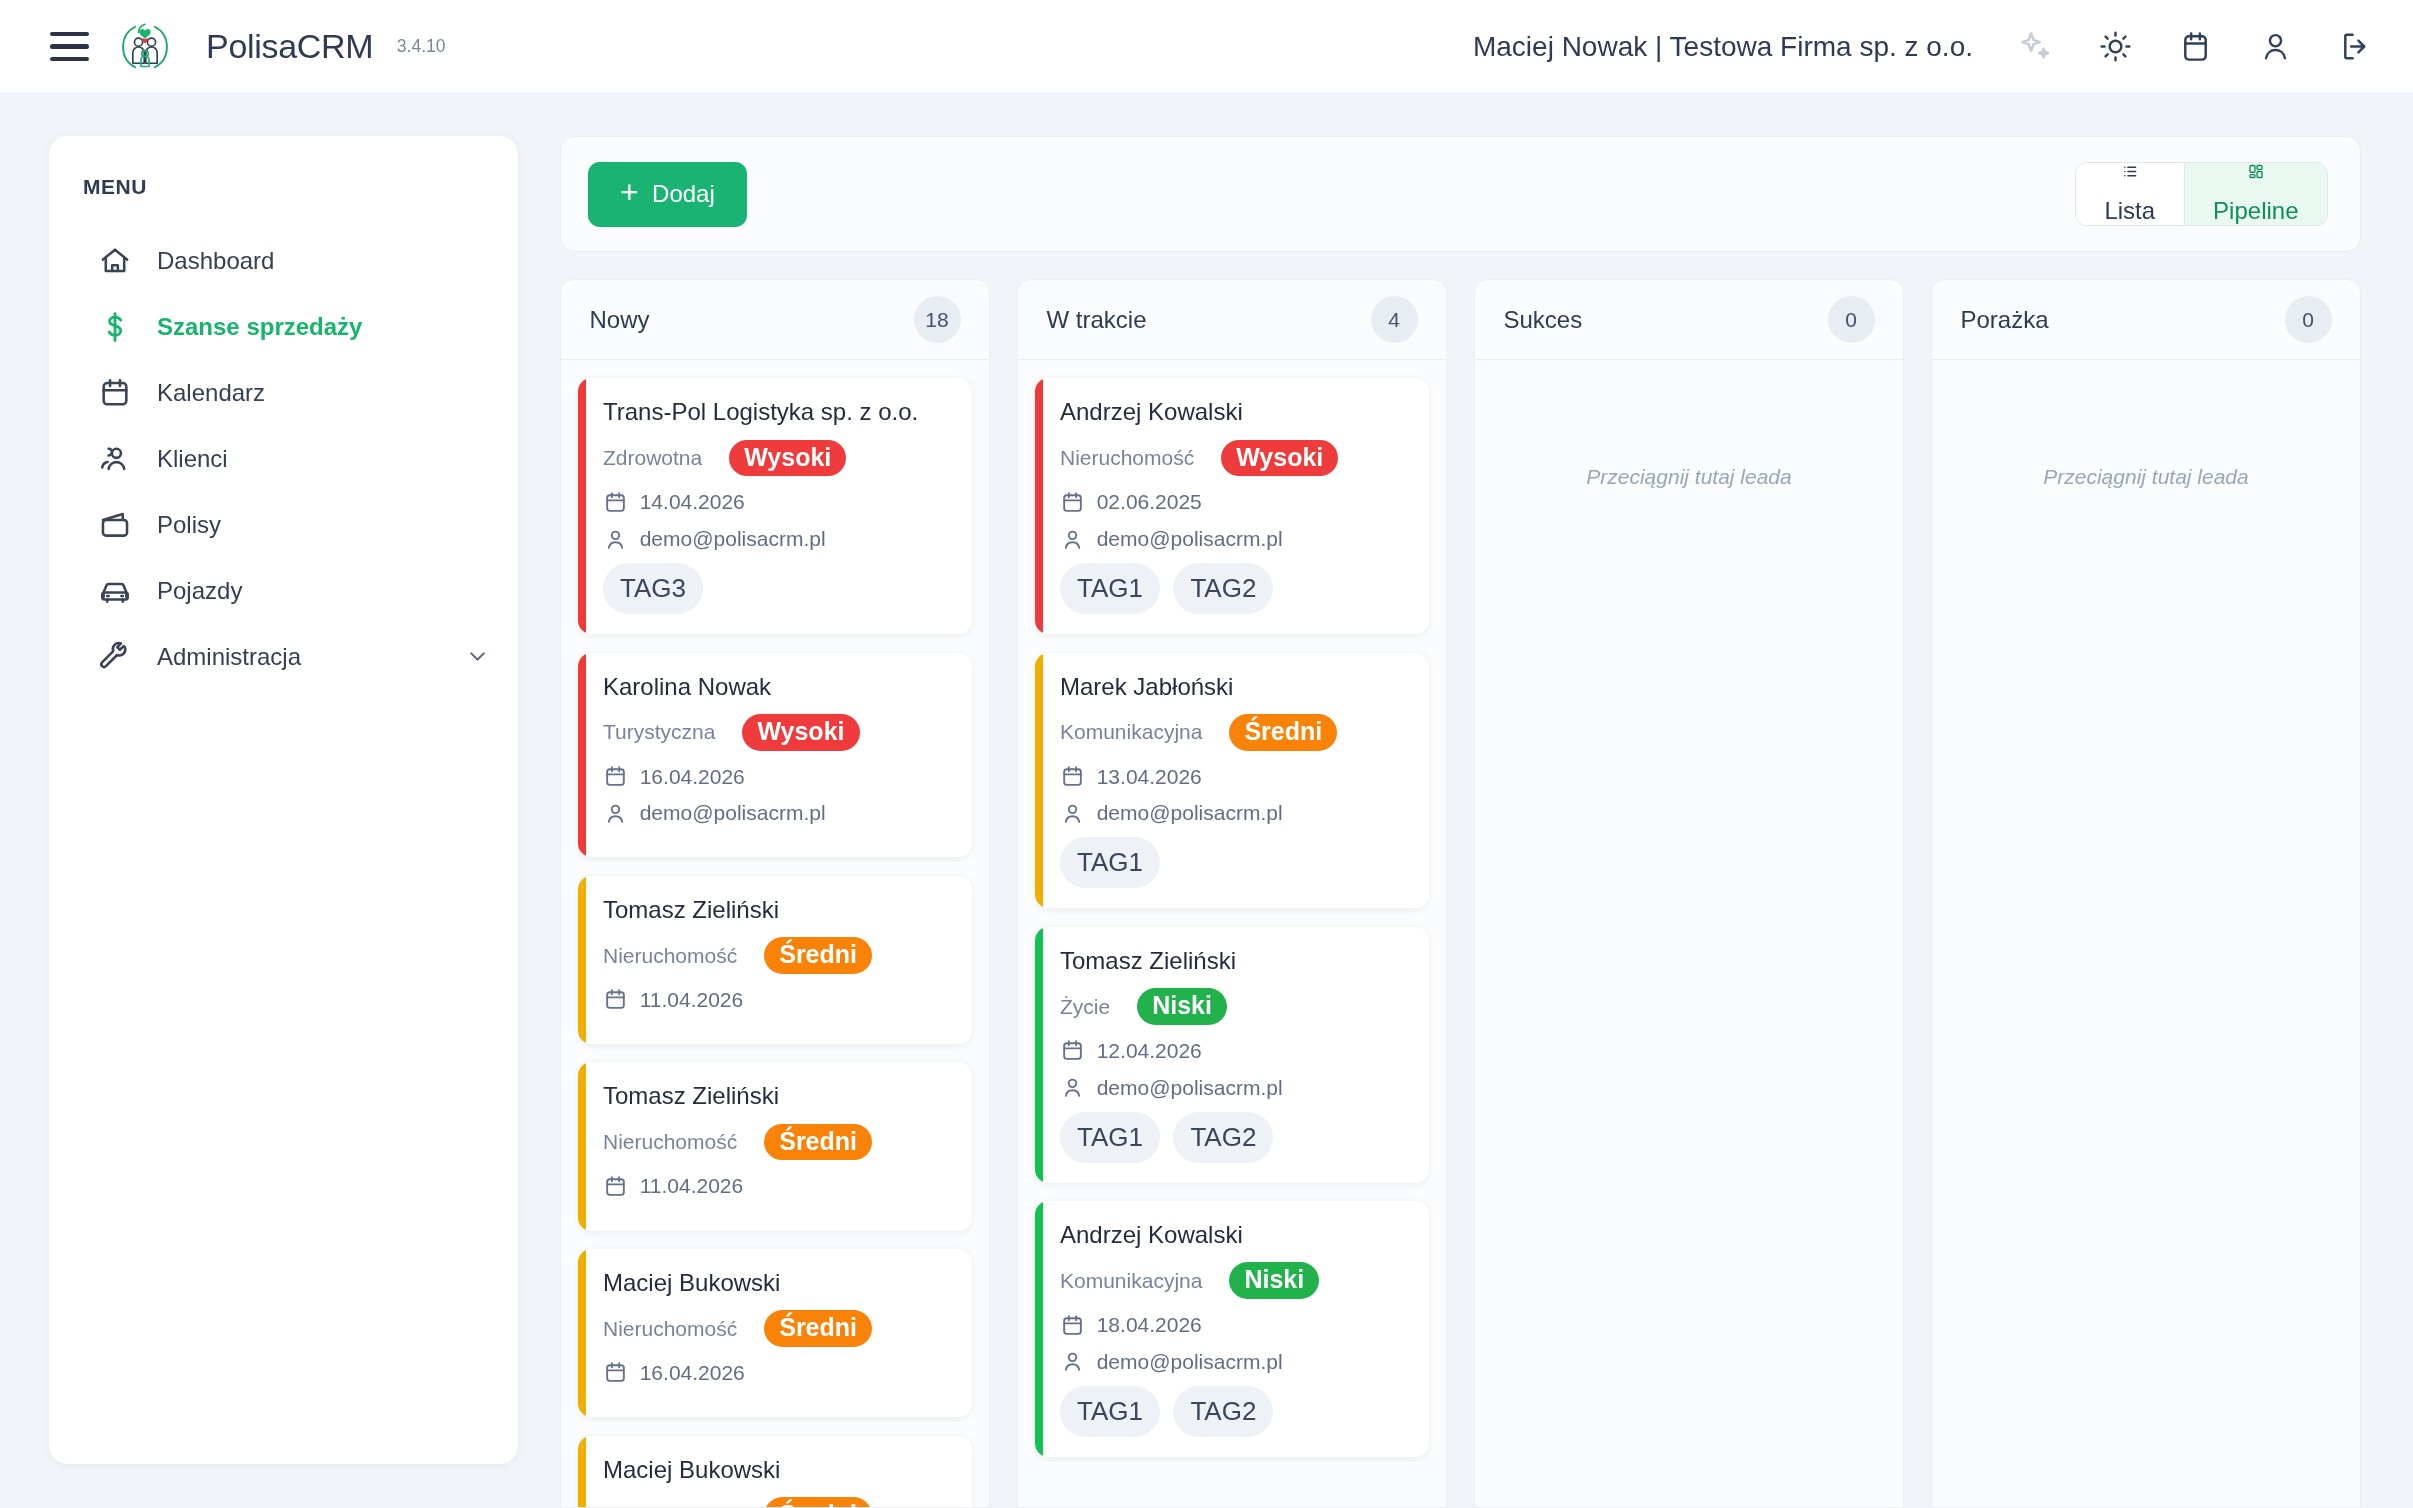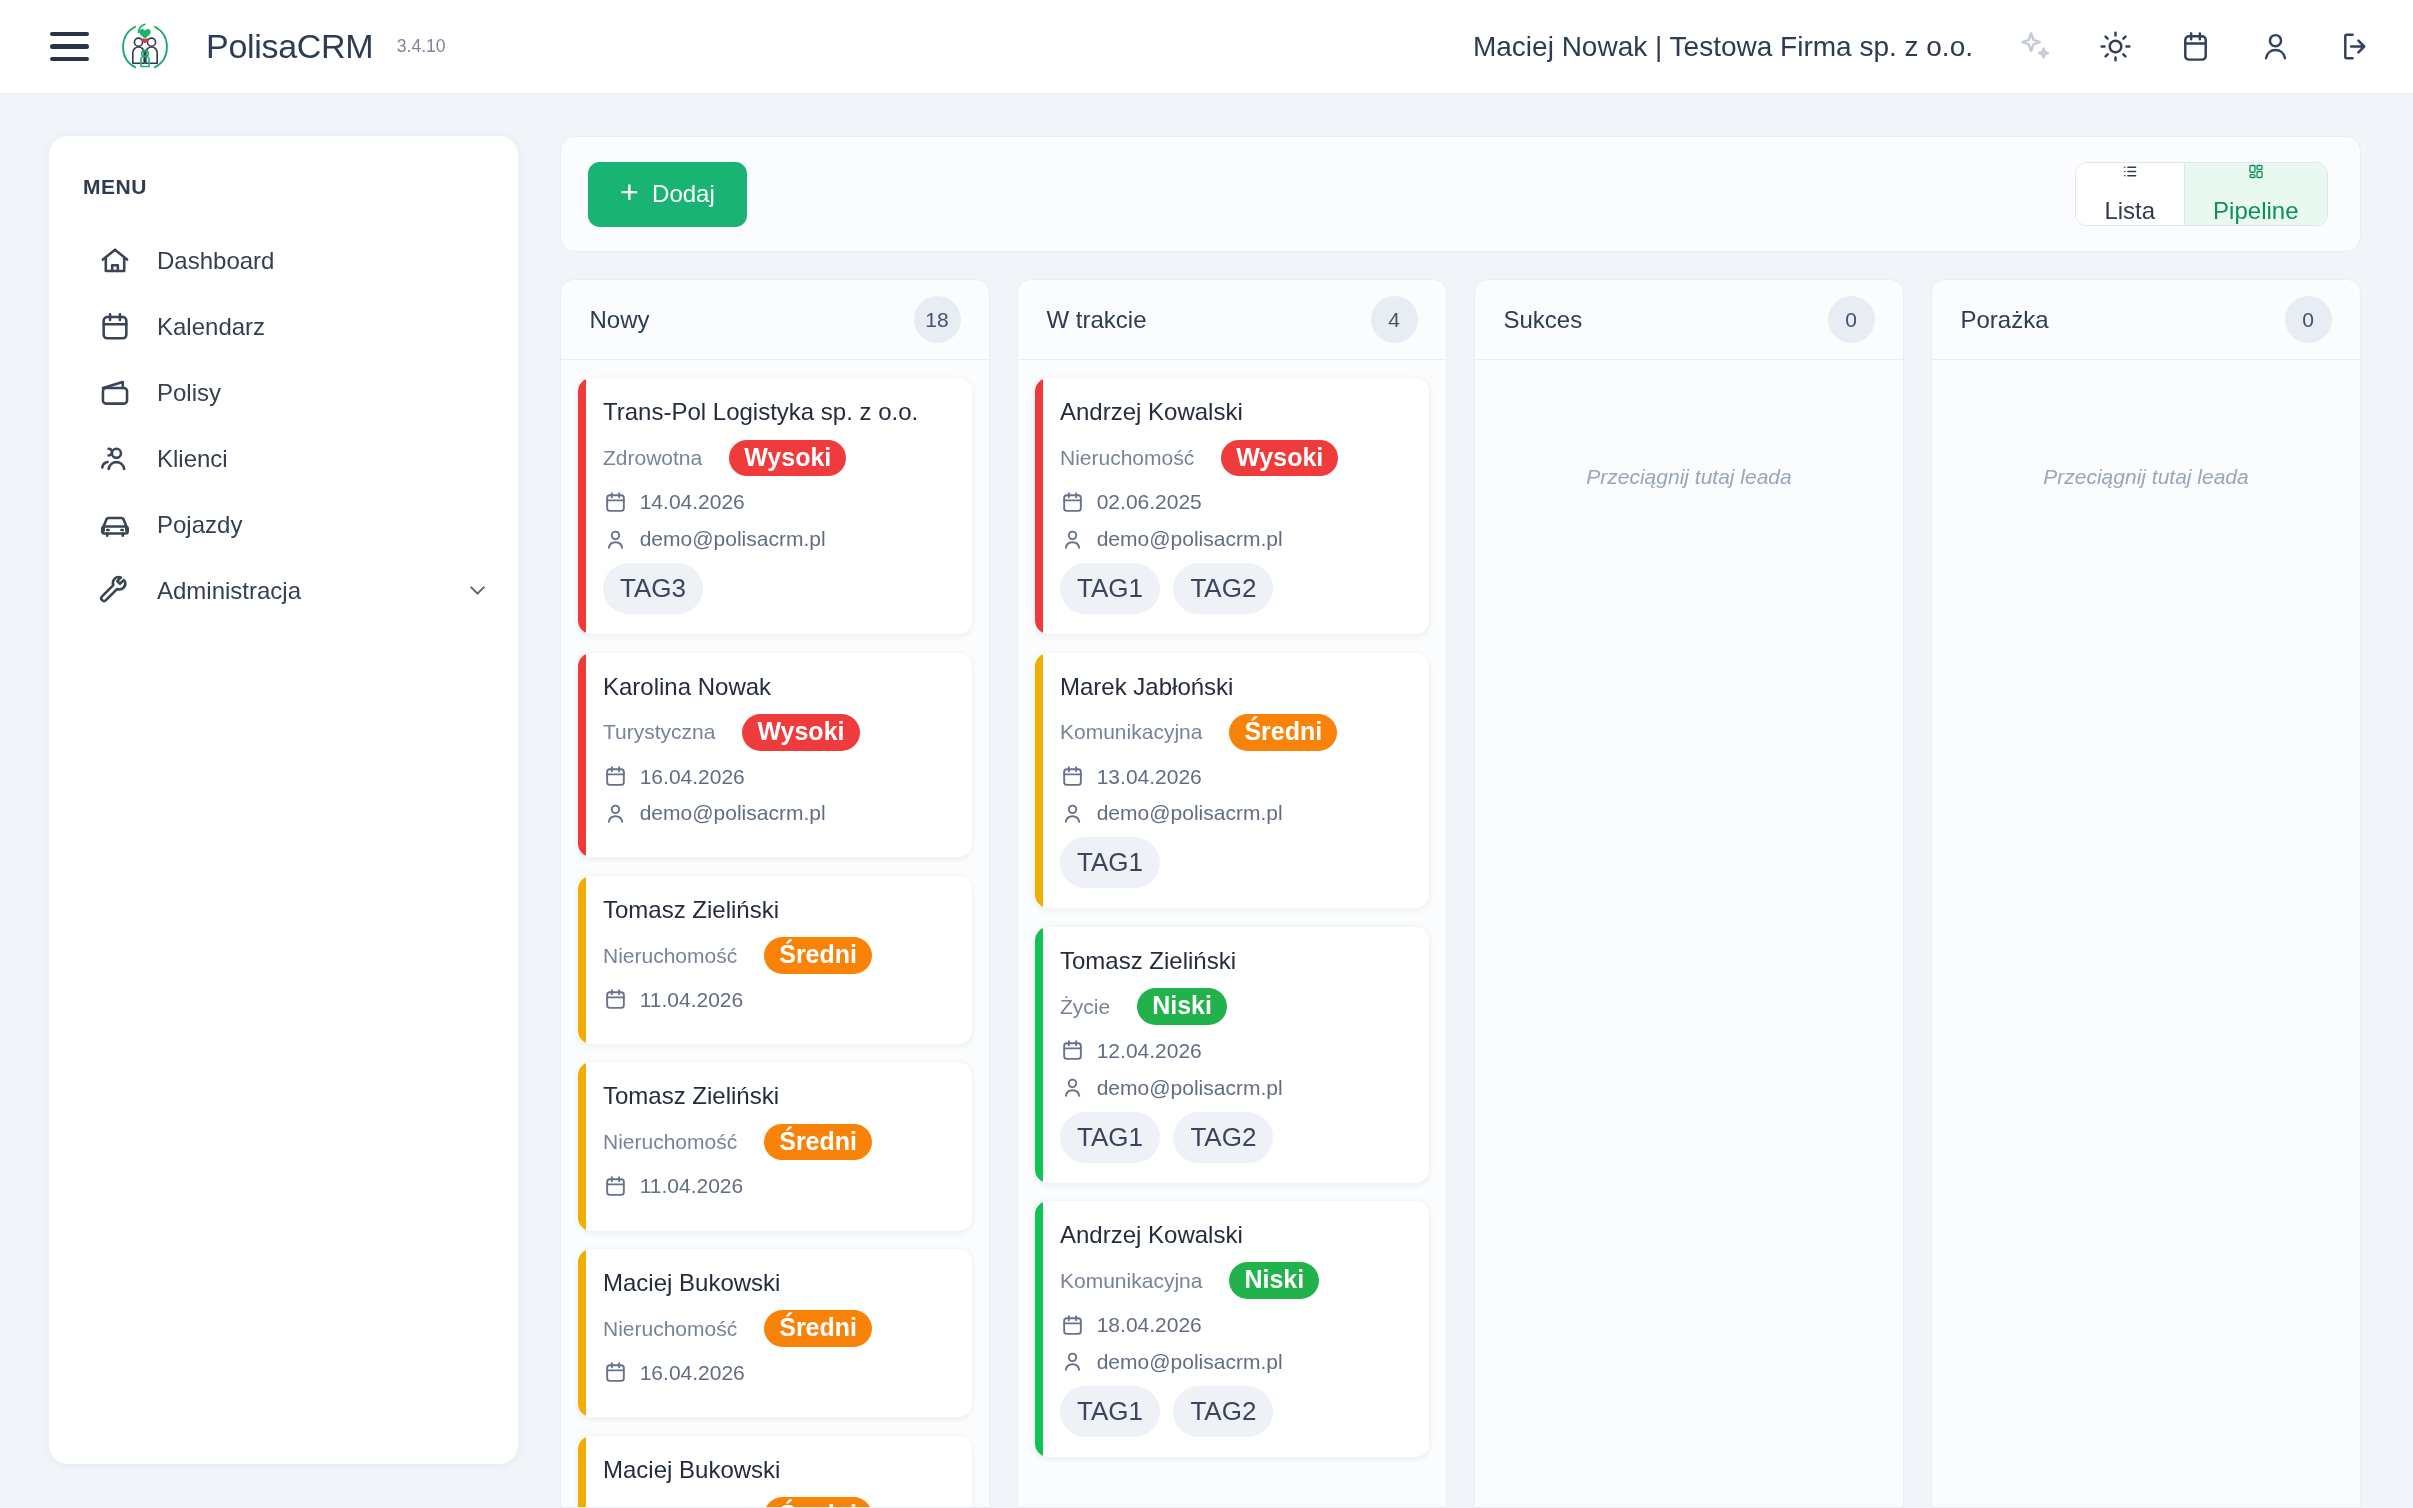--- a/index.html
+++ b/index.html
@@ -172,45 +172,52 @@
 
     <div class="nav-item">
       <svg class="nicon" viewBox="0 0 24 24" fill="none" stroke="currentColor" stroke-width="1.8" stroke-linecap="round" stroke-linejoin="round">
         <path d="M3.5 11L12 4l8.5 7"></path>
           <path d="M5.5 10v9h13v-9"></path>
           <path d="M10 19v-4h4v4"></path>
       </svg>
       <span class="nlabel">Dashboard</span>
     </div>
 
+    <div class="nav-item active">
+      <svg class="nicon" viewBox="0 0 24 24" fill="none" stroke="currentColor" stroke-width="2" stroke-linecap="round" stroke-linejoin="round">
+        <path d="M12 2.5v19"></path>
+        <path d="M16 7.2c-.8-1.5-2.3-2.2-4-2.2-2.2 0-3.8 1.2-3.8 3s1.6 2.6 3.8 3.2c2.4.6 4 1.4 4 3.4 0 2-1.8 3.2-4 3.2-1.9 0-3.5-.8-4.2-2.3"></path>
+      </svg>
+      <span class="nlabel">Szanse sprzedaży</span>
+    </div>
 
     <div class="nav-item">
       <svg class="nicon" viewBox="0 0 24 24" fill="none" stroke="currentColor" stroke-width="1.8" stroke-linecap="round" stroke-linejoin="round">
         <rect x="4" y="5" width="16" height="15" rx="2.5"></rect>
           <path d="M4 10h16M8.5 3v4M15.5 3v4"></path>
       </svg>
       <span class="nlabel">Kalendarz</span>
-    </div>
-
-    <div class="nav-item">
-      <svg class="nicon" viewBox="0 0 24 24" fill="none" stroke="currentColor" stroke-width="1.8" stroke-linecap="round" stroke-linejoin="round">
-        <path d="M3.5 8.5l14-4.2v4.2"></path>
-        <rect x="3.5" y="8.5" width="17" height="11" rx="2.2"></rect>
-      </svg>
-      <span class="nlabel">Polisy</span>
     </div>
 
     <div class="nav-item">
       <svg class="nicon" viewBox="0 0 24 24" fill="none" stroke="currentColor" stroke-width="1.8" stroke-linecap="round" stroke-linejoin="round">
         <circle cx="13" cy="8" r="3.2"></circle>
         <path d="M7.5 19c.5-3 2.9-4.8 5.5-4.8S18 16 18.5 19"></path>
         <path d="M7.5 9.5a2.4 2.4 0 100-4.8"></path>
           <path d="M3 18c.3-2.2 1.8-3.6 3.8-3.9"></path>
       </svg>
       <span class="nlabel">Klienci</span>
+    </div>
+
+    <div class="nav-item">
+      <svg class="nicon" viewBox="0 0 24 24" fill="none" stroke="currentColor" stroke-width="1.8" stroke-linecap="round" stroke-linejoin="round">
+        <path d="M3.5 8.5l14-4.2v4.2"></path>
+        <rect x="3.5" y="8.5" width="17" height="11" rx="2.2"></rect>
+      </svg>
+      <span class="nlabel">Polisy</span>
     </div>
 
     <div class="nav-item">
       <svg class="nicon" viewBox="0 0 24 24" fill="none" stroke="currentColor" stroke-width="1.8" stroke-linecap="round" stroke-linejoin="round">
         <path d="M4 16v-3.2l1.8-4.3A2 2 0 017.6 7h8.8a2 2 0 011.8 1.5l1.8 4.3V16"></path>
         <rect x="3" y="13" width="18" height="5" rx="1.6"></rect>
         <path d="M6.5 18v1.5M17.5 18v1.5M6.5 15.5h1M16.5 15.5h1"></path>
       </svg>
       <span class="nlabel">Pojazdy</span>
     </div>

